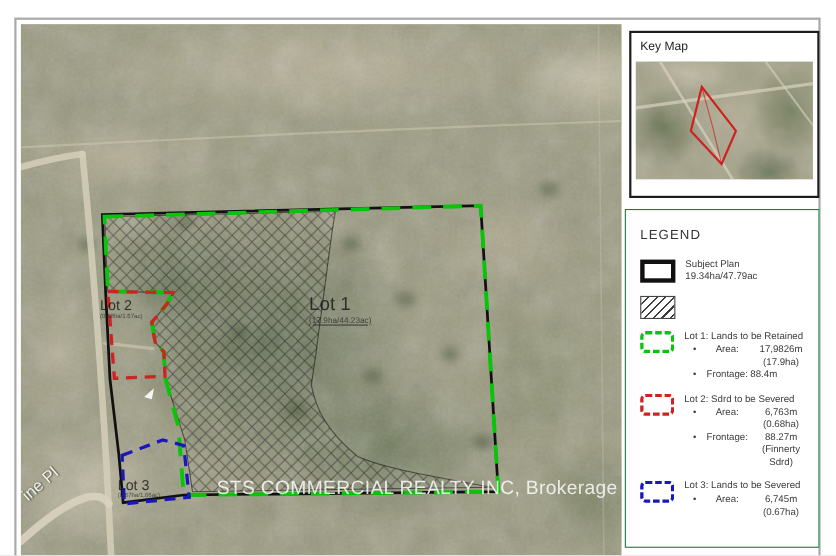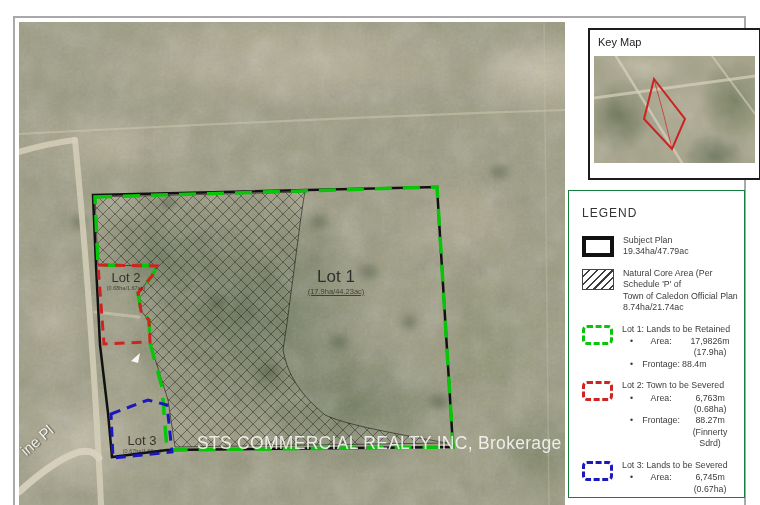--- a/index.html
+++ b/index.html
@@ -17,35 +17,35 @@
          radial-gradient(ellipse 90px 90px at 140px 230px, rgba(104,116,87,.85), rgba(104,116,87,0) 75%),
          radial-gradient(ellipse 160px 95px at 330px 385px, rgba(106,118,87,.9), rgba(106,118,87,0) 72%),
          radial-gradient(ellipse 95px 60px at 440px 200px, rgba(176,169,142,.85), rgba(176,169,142,0) 75%),
          radial-gradient(ellipse 85px 95px at 470px 320px, rgba(134,140,104,.8), rgba(134,140,104,0) 75%),
          radial-gradient(ellipse 95px 75px at 60px 420px, rgba(195,189,166,.95), rgba(195,189,166,0) 75%),
          radial-gradient(ellipse 50px 95px at 35px 300px, rgba(180,173,147,.8), rgba(180,173,147,0) 75%),
          radial-gradient(ellipse 70px 70px at 520px 430px, rgba(119,128,94,.85), rgba(119,128,94,0) 75%),
          radial-gradient(ellipse 130px 45px at 90px 120px, rgba(185,177,152,.85), rgba(185,177,152,0) 75%),
          #9c9b80;}
   #map svg{position:absolute;left:0;top:0;}
-  .maplabel{position:absolute;color:rgba(25,25,25,.82);text-align:center;line-height:1.05;}
+  .maplabel{position:absolute;color:rgba(25,25,25,.82);text-align:left;line-height:1.05;}
   .maplabel .sub{display:block;color:rgba(30,30,30,.72);}
   #lot1-label{left:262px;top:246px;width:110px;font-size:17px;}
   #lot1-label .sub{font-size:7.5px;margin-top:2px;text-decoration:underline;}
   #lot2-label{left:72px;top:249px;width:70px;font-size:13px;}
   #lot2-label .sub{font-size:5.5px;margin-top:1px;}
   #lot3-label{left:88px;top:412px;width:70px;font-size:13px;}
   #lot3-label .sub{font-size:5.5px;margin-top:1px;}
   #watermark{position:absolute;left:178px;top:411px;width:360px;font-size:17.5px;
              color:rgba(252,252,250,.85);white-space:nowrap;letter-spacing:.3px;}
   #street-label{position:absolute;left:-2px;top:424px;font-size:15px;color:#f2f1ea;
                 transform:rotate(-41deg);transform-origin:left top;
                 text-shadow:0 0 2px #6a6a5a,1px 1px 1px #6a6a5a;}
   
-  #keymap{position:absolute;left:588px;top:28px;width:173px;height:152px;background:#fff;
+  #keymap{position:absolute;left:572px;top:28px;width:173px;height:152px;background:#fff;
           border:2px solid #1c1c1c;box-sizing:border-box;}
   #keymap-title{margin:6px 0 3px 8px;font-size:11px;color:#222;}
   #keymap-photo{position:absolute;left:4px;top:26px;width:161px;height:107px;overflow:hidden;
        background:
          radial-gradient(ellipse 45px 50px at 25px 60px, rgba(102,113,79,.9), rgba(102,113,79,0) 75%),
          radial-gradient(ellipse 45px 55px at 140px 45px, rgba(109,119,84,.9), rgba(109,119,84,0) 75%),
          radial-gradient(ellipse 50px 45px at 85px 55px, rgba(179,172,146,.9), rgba(179,172,146,0) 75%),
          radial-gradient(ellipse 60px 25px at 50px 10px, rgba(190,183,158,.9), rgba(190,183,158,0) 75%),
          radial-gradient(ellipse 40px 30px at 120px 100px, rgba(96,108,78,.85), rgba(96,108,78,0) 75%),
          #a5a389;}
@@ -179,46 +179,41 @@
     <div class="leg-row">
       <div class="leg-swatch sw-subject"></div>
       <div class="leg-text">
         <div>Subject Plan</div>
         <div>19.34ha/47.79ac</div>
       </div>
     </div>
 
     <div class="leg-row">
       <div class="leg-swatch sw-hatch"></div>
-      <div class="leg-text">
-        <div>Natural Core Area (Per Schedule 'P' of</div>
-        <div>Town of Caledon Official Plan</div>
-        <div>8.74ha/21.74ac</div>
-      </div>
     </div>
 
     <div class="leg-row">
       <div class="leg-swatch sw-dash sw-lot1"></div>
       <div class="leg-text">
         <div class="leg-title-line">Lot 1: Lands to be Retained</div>
         <div class="bullet">
           <span class="b-label">Area:</span>
           <span>17,9826m (17.9ha)</span>
         </div>
         <div class="bullet">
           <span class="b-label">Frontage:</span>
           <span>88.4m</span>
         </div>
       </div>
     </div>
 
     <div class="leg-row">
       <div class="leg-swatch sw-dash sw-lot2"></div>
       <div class="leg-text">
-        <div class="leg-title-line">Lot 2: Town to be Severed</div>
+        <div class="leg-title-line">Lot 2: Sdrd to be Severed</div>
         <div class="bullet">
           <span class="b-label">Area:</span>
           <span>6,763m (0.68ha)</span>
         </div>
         <div class="bullet">
           <span class="b-label">Frontage:</span>
           <span>88.27m (Finnerty Sdrd)</span>
         </div>
       </div>
     </div>

